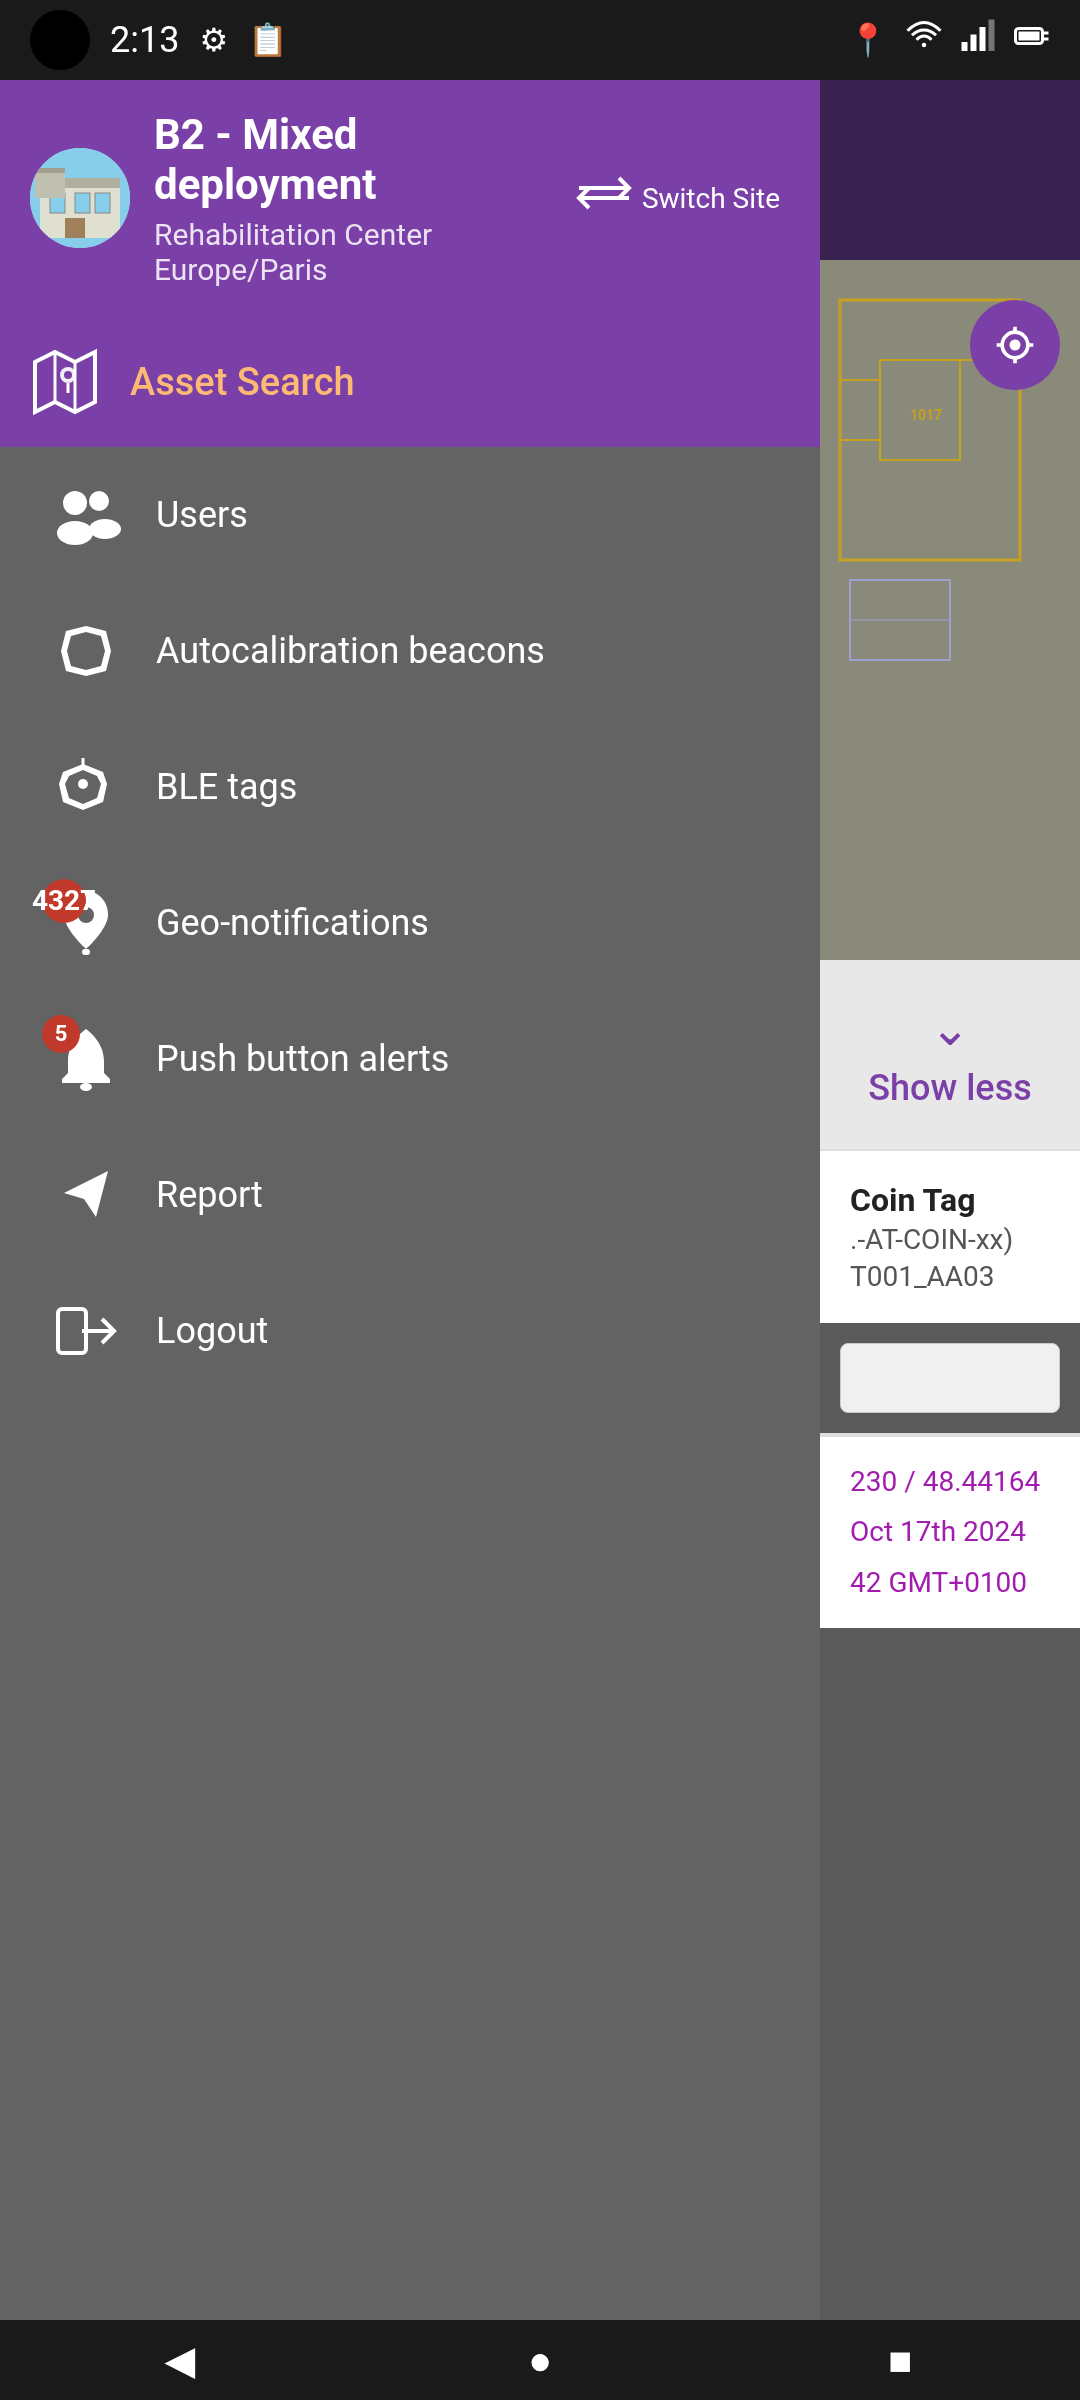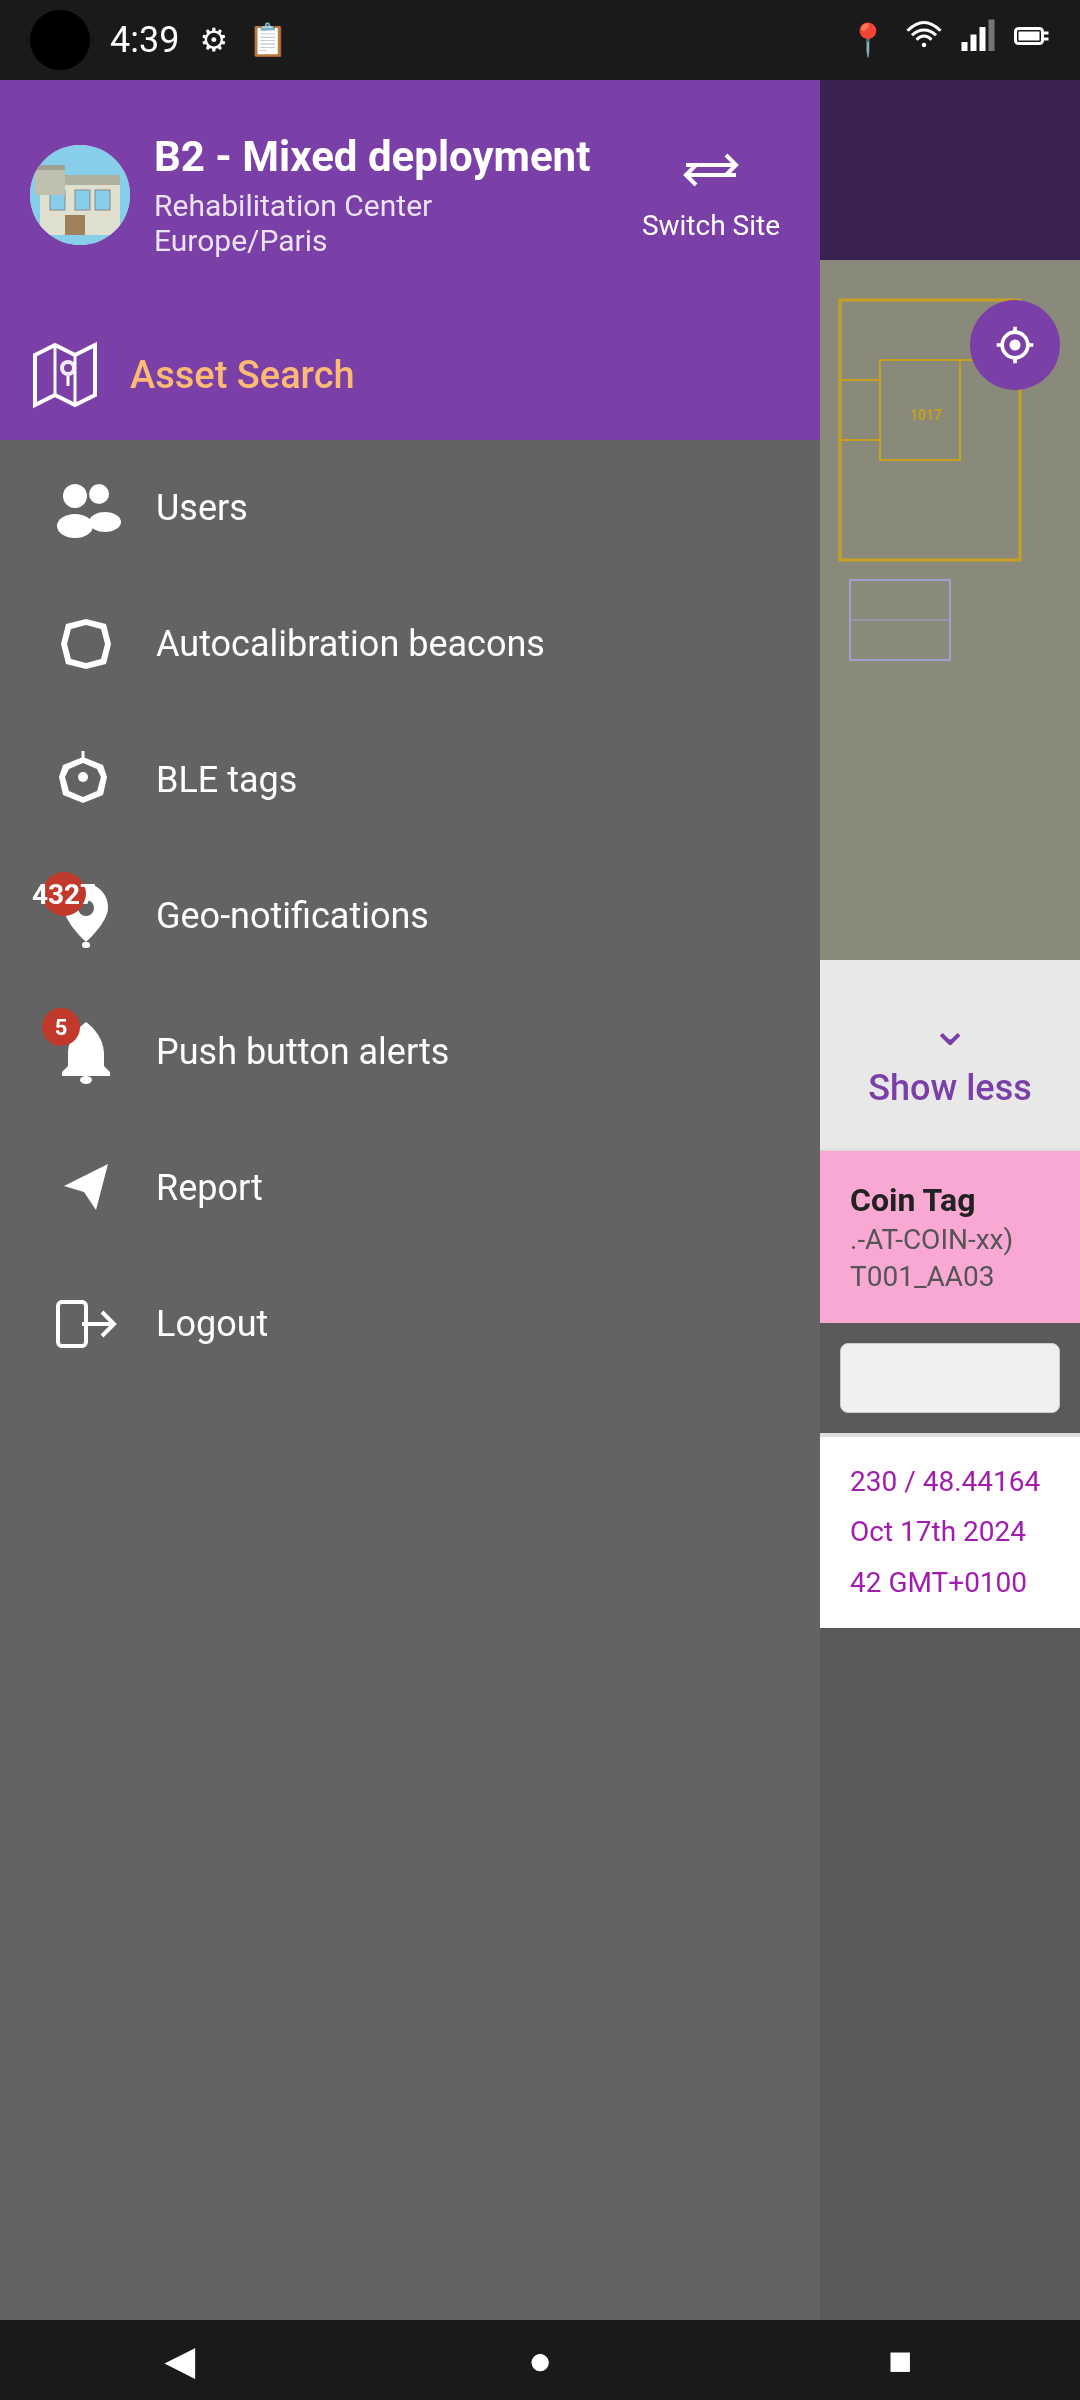--- a/index.html
+++ b/index.html
@@ -102,21 +102,21 @@
       color: rgba(255,255,255,0.85);
       font-size: 30px;
       margin-top: 6px;
     }
     .site-location {
       color: rgba(255,255,255,0.85);
       font-size: 30px;
     }
     .switch-site {
       display: flex;
-      flex-direction: column;
+      flex-direction: row;
       align-items: center;
       gap: 8px;
       cursor: pointer;
       padding: 10px;
     }
     .switch-site-icon {
       color: white;
       font-size: 44px;
     }
     .switch-site-label {
@@ -253,21 +253,21 @@
       color: #7b3fa8;
       font-size: 48px;
     }
     .show-less-text {
       color: #7b3fa8;
       font-size: 36px;
       font-weight: 500;
     }
 
     .panel-section {
-      background: #f9a8d4;
+      background: #ffffff;
       border-top: 2px solid #ddd;
       padding: 30px;
     }
     .panel-tag {
       font-size: 32px;
       font-weight: 700;
       color: #222;
     }
     .panel-sub {
       font-size: 28px;
@@ -354,21 +354,21 @@
   <div class="coords-section">
     <div class="coords-text">230 / 48.44164</div>
     <div class="coords-text">Oct 17th 2024</div>
     <div class="coords-text">42 GMT+0100</div>
   </div>
 </div>
 
 <div class="status-bar">
   <div class="status-left">
     <div class="status-circle"></div>
-    <div class="status-time">4:39</div>
+    <div class="status-time">2:13</div>
     <div class="status-icon">⚙</div>
     <div class="status-icon">📋</div>
   </div>
   <div class="status-icons">
     <div class="status-icon">📍</div>
     <div class="status-icon">
       <svg width="36" height="36" viewBox="0 0 24 24" fill="white">
         <path d="M1 8.5C4.5 5 8.5 3 12 3s7.5 2 11 5.5" stroke="white" stroke-width="2" fill="none"></path>
         <path d="M4 11.5C6.5 9 9 8 12 8s5.5 1 8 3.5" stroke="white" stroke-width="2" fill="none"></path>
         <path d="M7 14.5C8.5 13 10 12 12 12s3.5 1 5 2.5" stroke="white" stroke-width="2" fill="none"></path>

